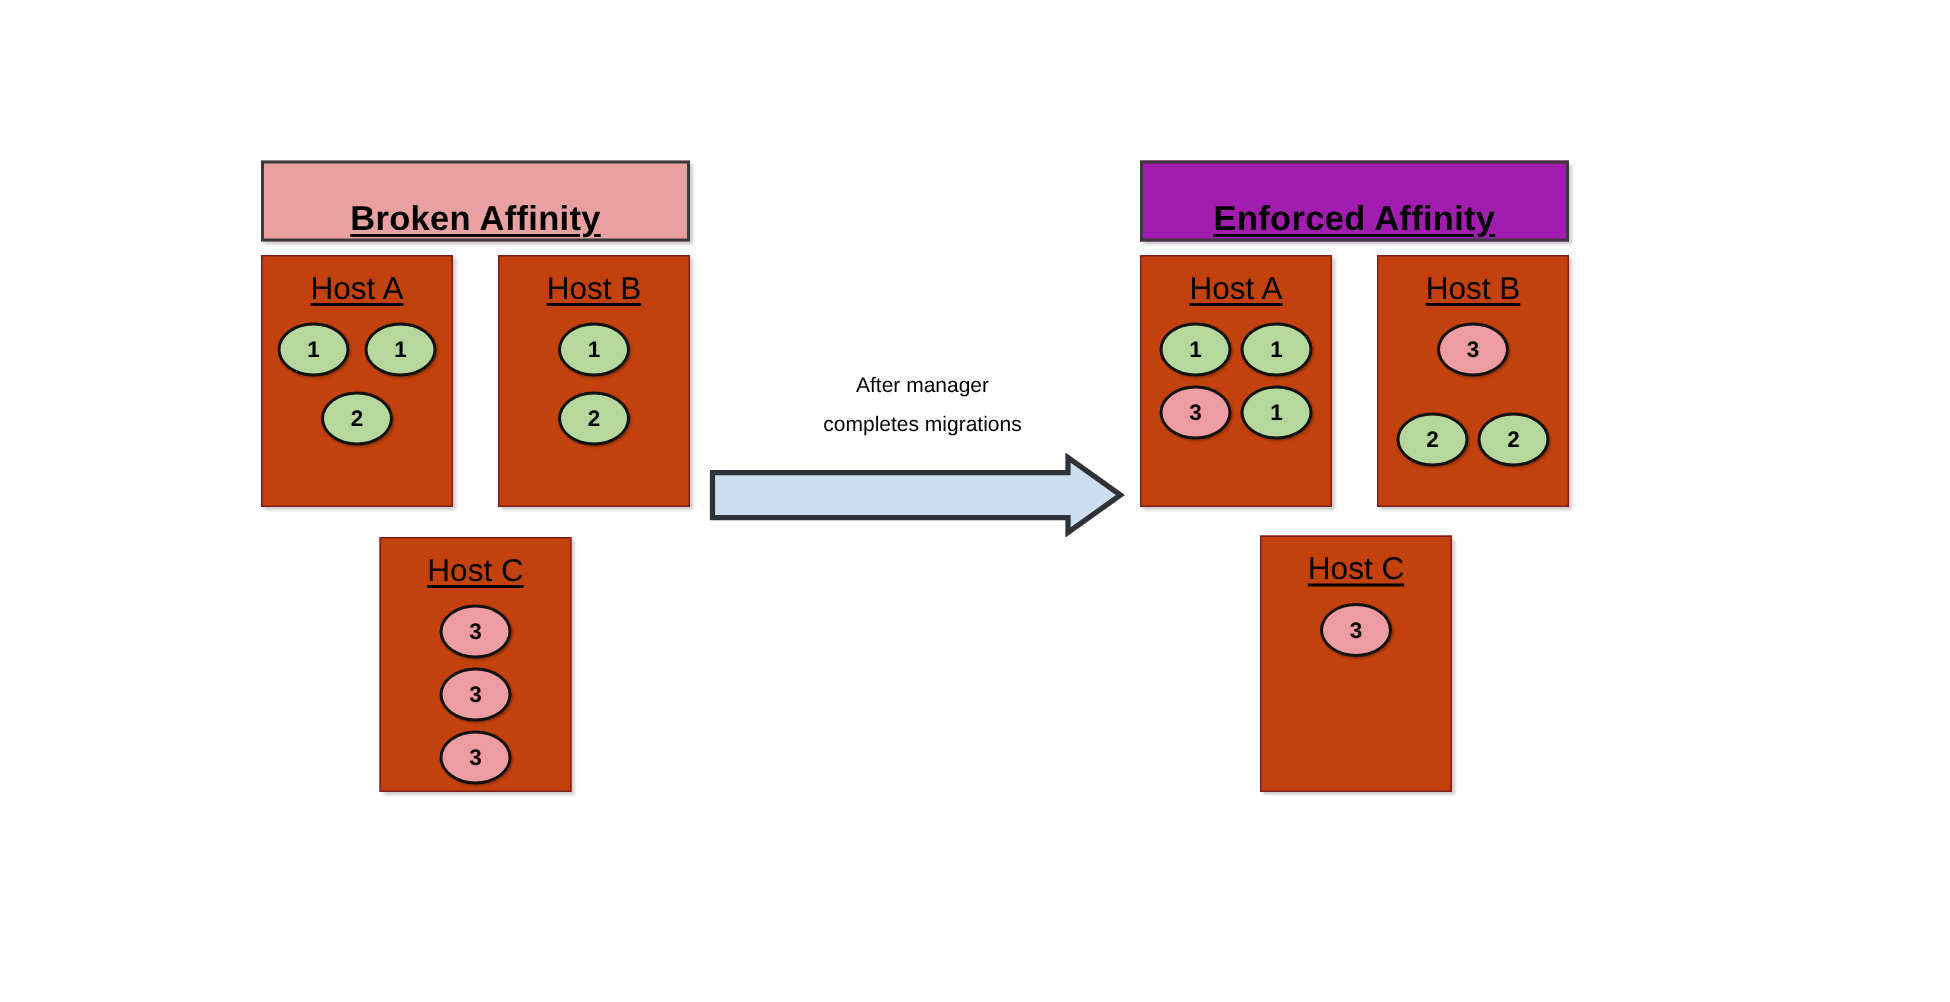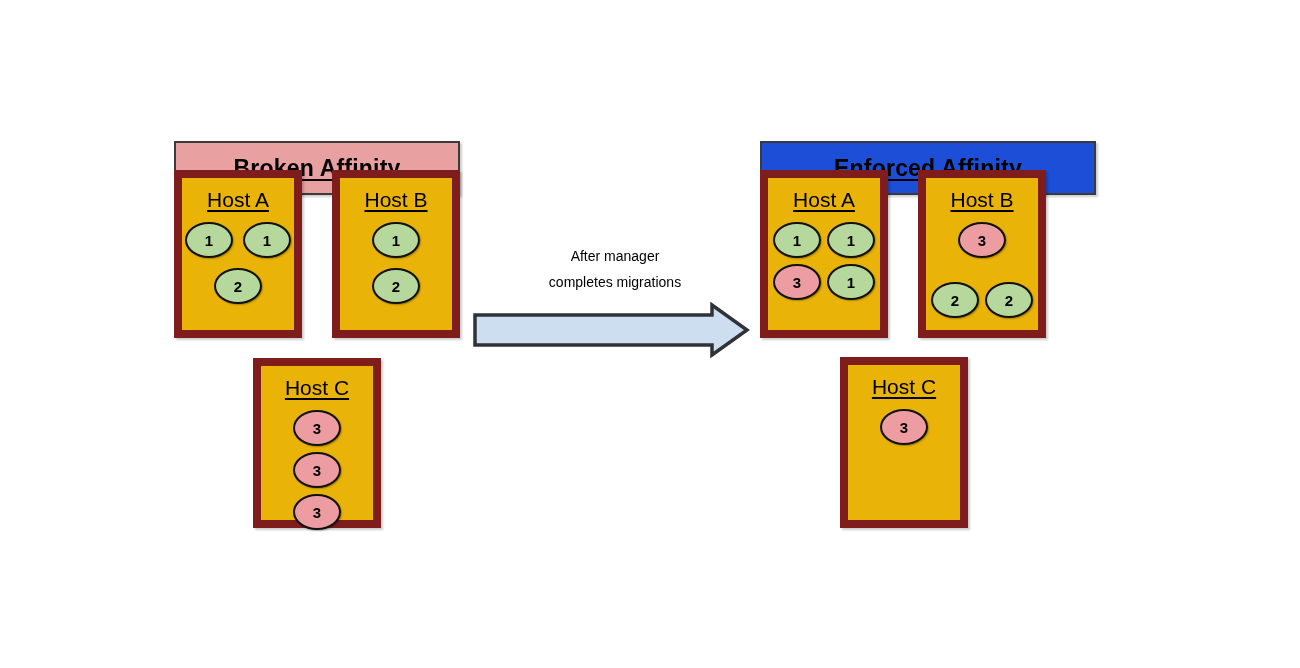--- a/index.html
+++ b/index.html
@@ -22,48 +22,47 @@
     width: 1300px;
     height: 668px;
   }
 
   
   .section-header {
     position: absolute;
     box-sizing: border-box;
     border: 2px solid #3a3a3a;
     display: flex;
-    align-items: center;
+    align-items: flex-end;
     justify-content: center;
     box-shadow: 2px 2px 2px rgba(0,0,0,0.20);
-    margin-top: 34px;
   }
   .section-header .title {
     font-size: 23px;
     font-weight: bold;
     text-decoration: underline;
     text-underline-offset: 3px;
     letter-spacing: 0.2px;
     white-space: nowrap;
   }
   #header-broken {
     left: 174px; top: 107px; width: 286px; height: 54px;
     background: #e8a0a0;
   }
   #header-enforced {
-    left: 760px; top: 107px; width: 336px; height: 54px;
-    background: #1d4ed8;
+    left: 760px; top: 107px; width: 286px; height: 54px;
+    background: #a21caf;
   }
 
   
   .host-box {
     position: absolute;
     box-sizing: border-box;
-    background: #eab308;
-    border: 8px solid #7f1d1d;
+    background: #c2410c;
+    border: 1px solid #7f1d1d;
     box-shadow: 2px 2px 2px rgba(0,0,0,0.20);
   }
   .host-label {
     position: absolute;
     top: 10px;
     left: 0;
     right: 0;
     text-align: center;
     font-size: 21px;
     text-decoration: underline;

